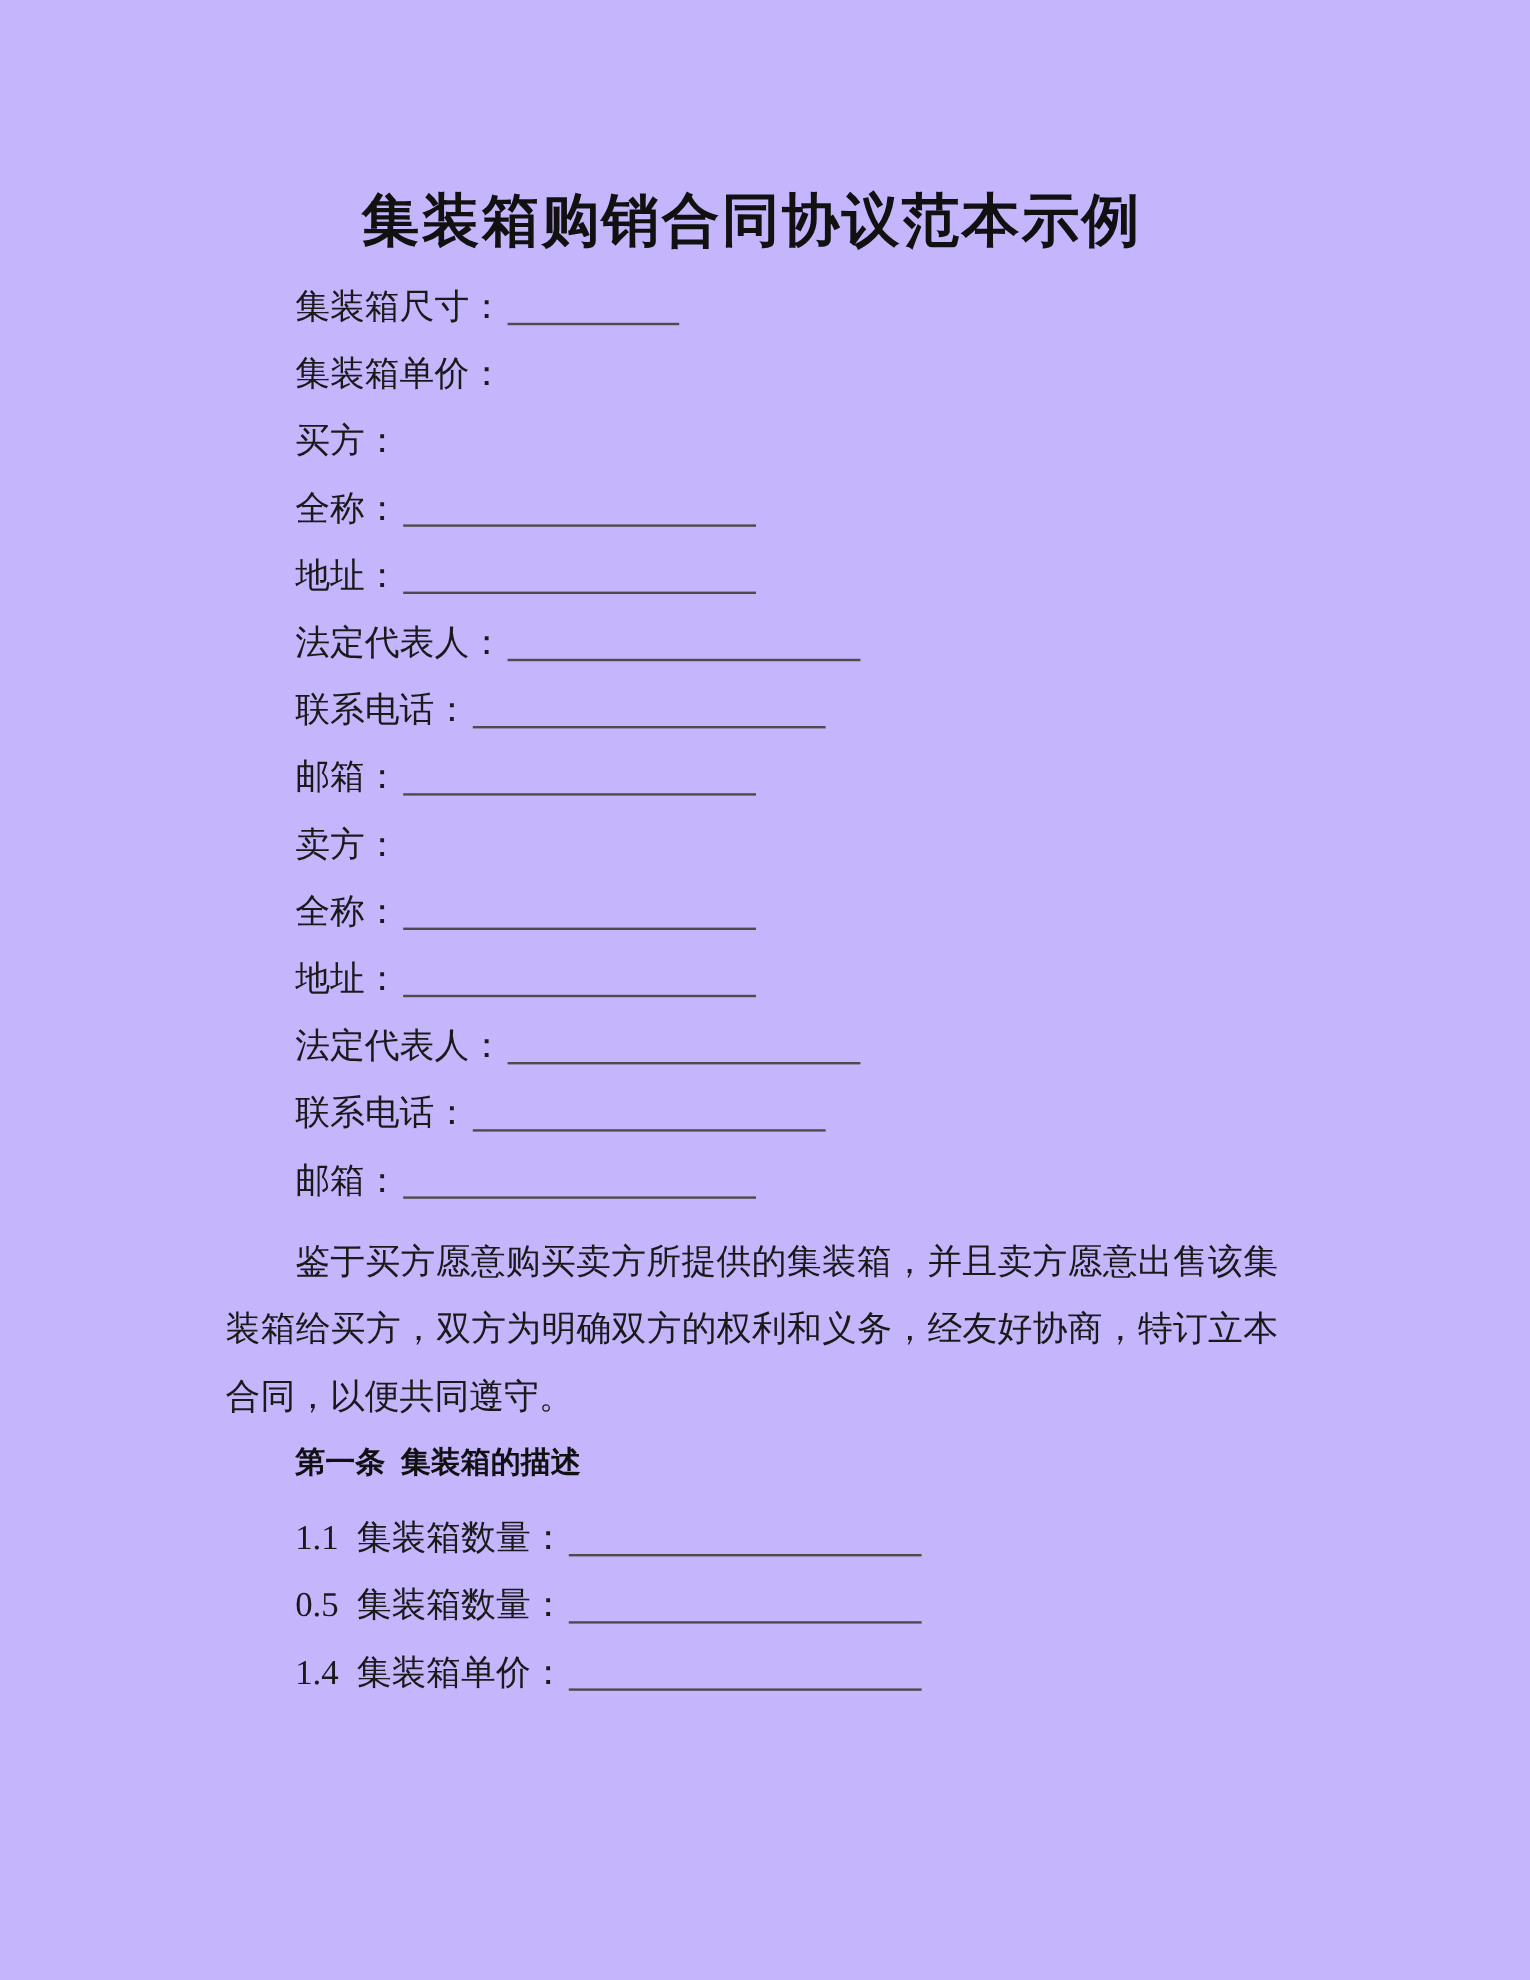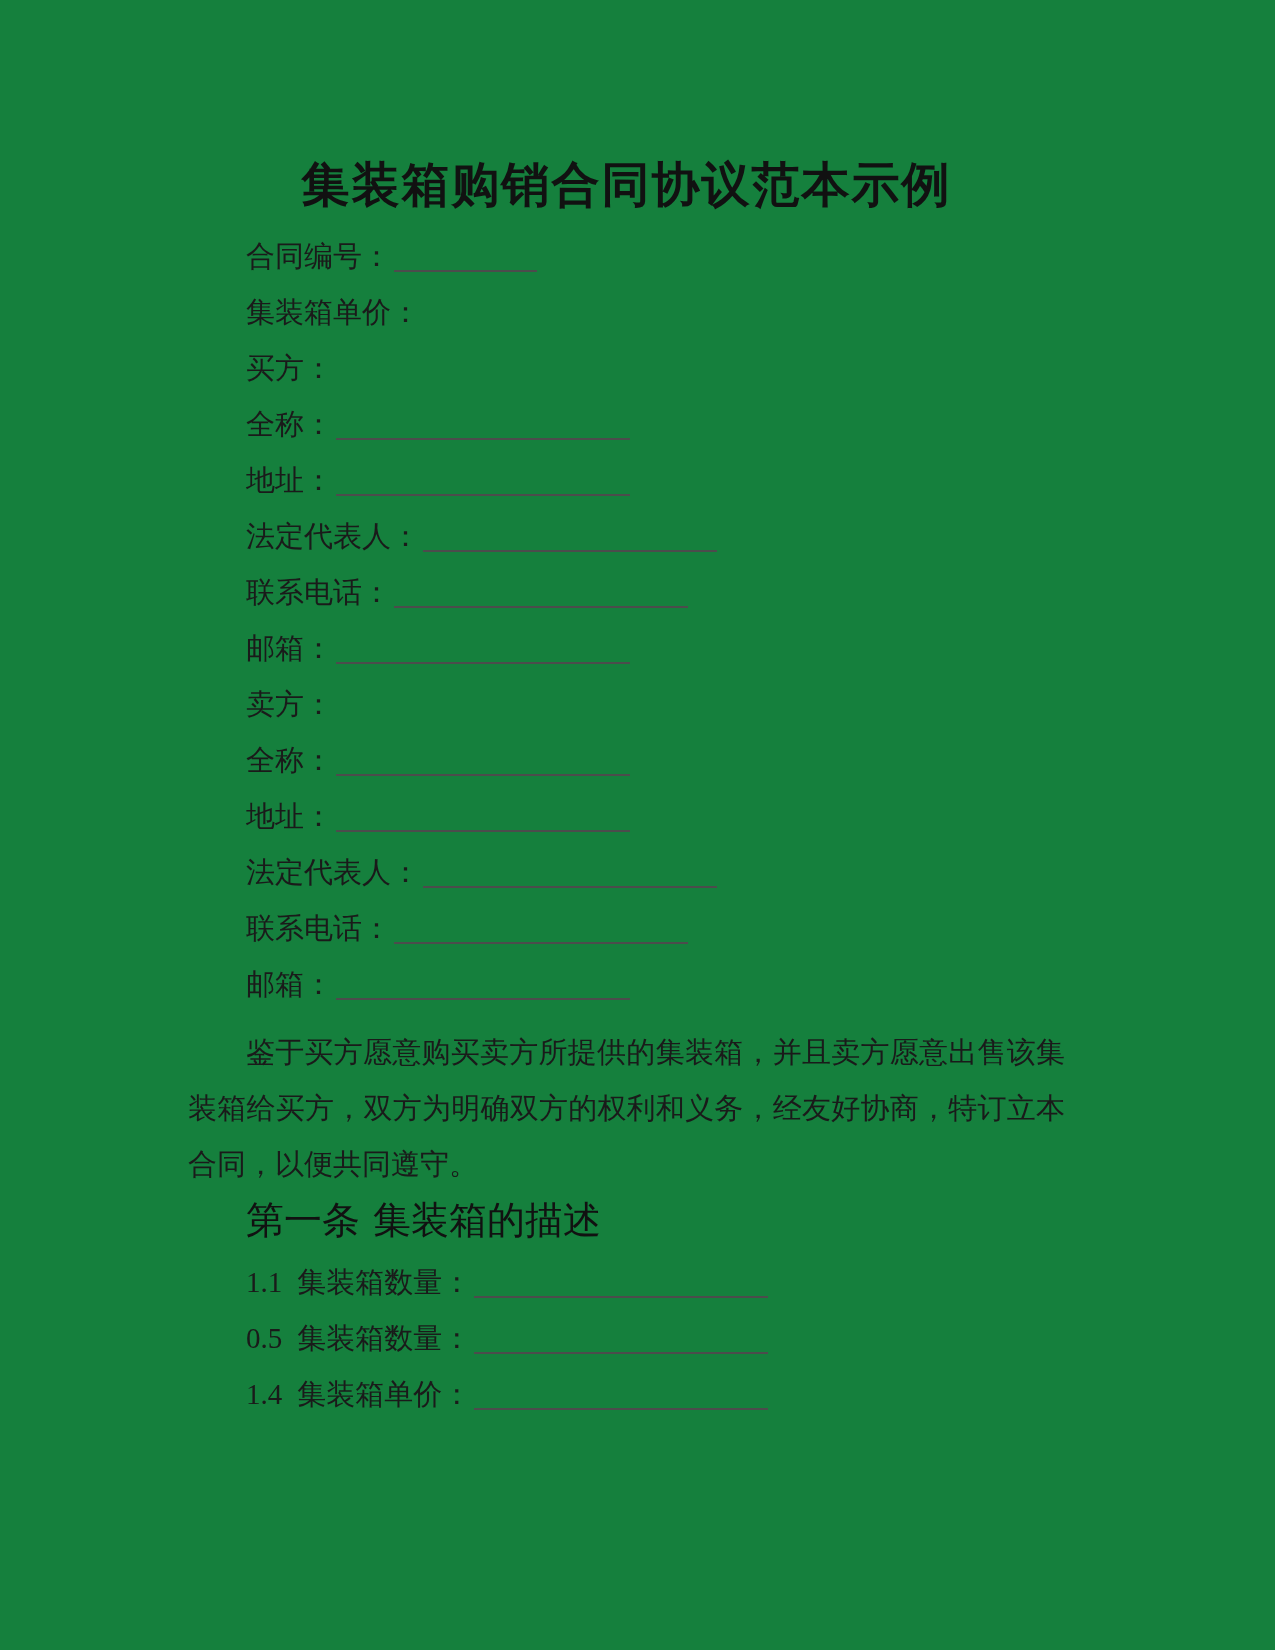--- a/index.html
+++ b/index.html
@@ -4,21 +4,21 @@
 <style>
   html, body {
     margin: 0;
     padding: 0;
     background: #ffffff;
   }
   .page {
     position: relative;
     width: 1275px;
     height: 1650px;
-    background: #15803d;
+    background: #c4b5fd;
     overflow: hidden;
     font-family: "Liberation Serif", "DejaVu Serif", serif;
     color: #1a1a1a;
   }
   .content {
     position: absolute;
     left: 188px;
     top: 0;
     width: 877px;
   }
@@ -52,22 +52,22 @@
     margin-top: 12px;
     font-size: 29px;
     line-height: 56px;
     text-align: justify;
     text-indent: 58px;
     color: #1a1a1a;
   }
   .sec-heading {
     height: 56px;
     line-height: 56px;
-    font-size: 38px;
-    font-weight: normal;
+    font-size: 25px;
+    font-weight: bold;
     padding-left: 58px;
     white-space: nowrap;
     color: #111111;
   }
   .sec-heading .sec-title-text { margin-left: 13px; }
   .items { margin-top: 6px; }
   .item-line {
     height: 56px;
     line-height: 56px;
     font-size: 29px;
@@ -79,21 +79,21 @@
 </head>
 <body>
 
 <div class="page">
   <div class="content">
 
     <div class="doc-title">集装箱购销合同协议范本示例</div>
 
     <div class="fields">
       <div class="field-line">
-        <span>合同编号：</span><span class="blank w-short"></span>
+        <span>集装箱尺寸：</span><span class="blank w-short"></span>
       </div>
       <div class="field-line">
         <span>集装箱单价：</span>
       </div>
       <div class="field-line">
         <span>买方：</span>
       </div>
       <div class="field-line">
         <span>全称：</span><span class="blank w-long"></span>
       </div>

